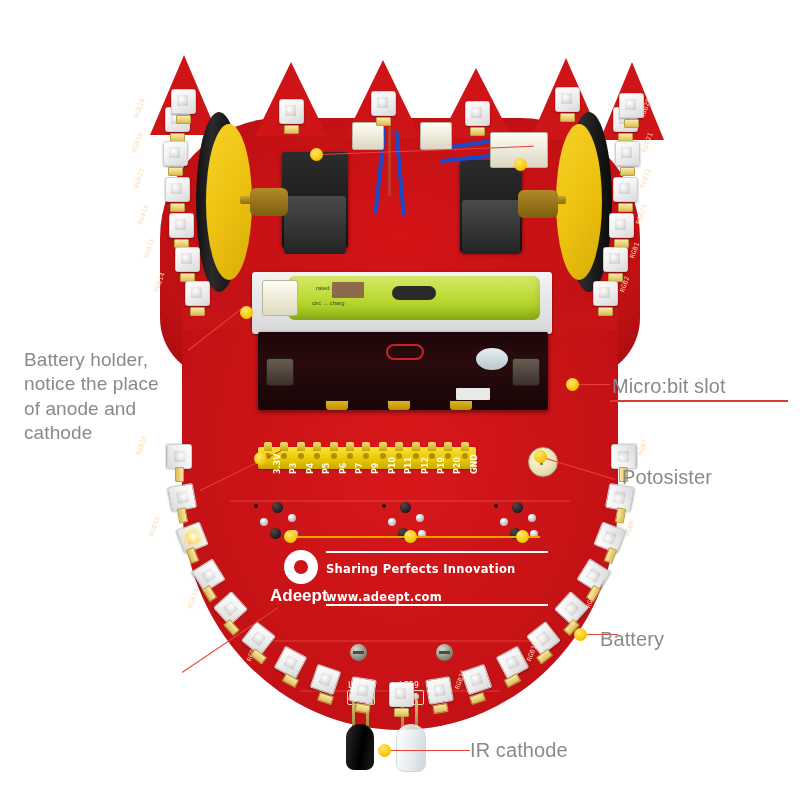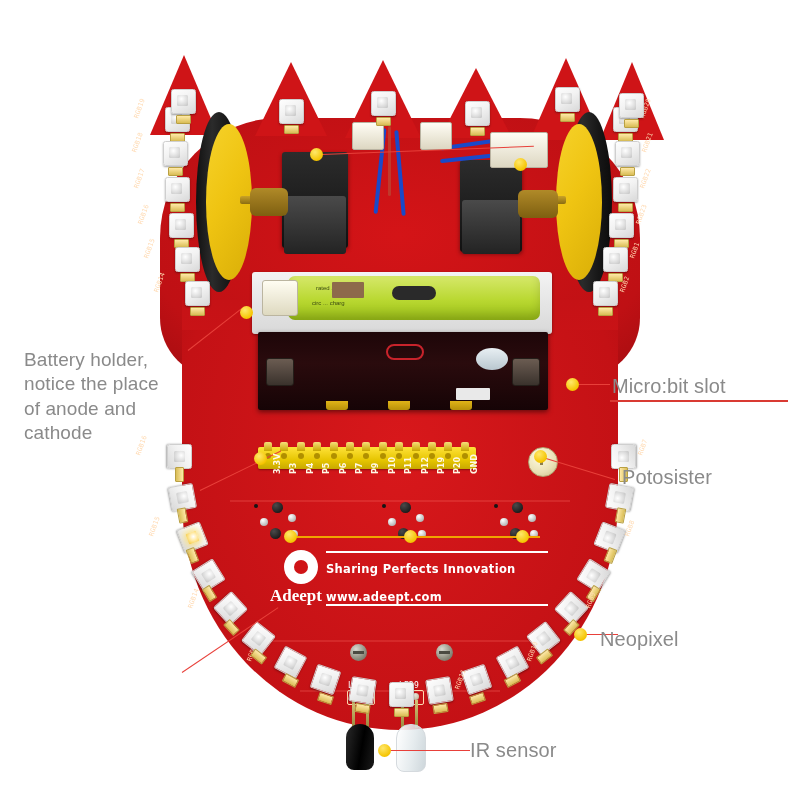--- a/index.html
+++ b/index.html
@@ -104,21 +104,21 @@
 
   
   #silkblock{position:absolute;left:282px;top:552px;width:262px;height:58px;color:#fff;}
   #silkblock .ln{font-size:11.5px;font-weight:bold;letter-spacing:.3px;
      font-family:"DejaVu Sans","Liberation Sans",sans-serif;white-space:nowrap;}
   #logo-wheel{position:absolute;left:284px;top:550px;width:34px;height:34px;border-radius:50%;
      background:#fff;}
   #logo-wheel::after{content:"";position:absolute;left:10px;top:10px;width:14px;height:14px;
      border-radius:50%;background:#cf1417;}
   #logo-txt{position:absolute;left:270px;top:586px;color:#fff;font-size:17px;font-weight:bold;
-     font-family:Liberation Serif, serif;}
+     font-family:Liberation Sans, sans-serif;}
   .silk-rule{position:absolute;height:2px;background:#ffffff;}
 
   
   .screw{position:absolute;width:17px;height:17px;border-radius:50%;
      background:radial-gradient(circle at 35% 30%,#d9d9cf,#8d8d7e 60%,#5f5f52);}
   .screw::after{content:"";position:absolute;left:3px;top:7px;width:11px;height:3px;background:#4b4b41;}
 
   
   #pot{position:absolute;left:528px;top:447px;width:28px;height:28px;border-radius:50%;
      background:radial-gradient(circle at 38% 32%,#fffbe2,#e9e0b5 60%,#c9bd85);
@@ -422,22 +422,22 @@
   <div class="leader" style="left:578px;top:634px;width:40px;"></div>
   <div class="leader" style="left:182px;top:672px;width:116px;transform:rotate(-34deg);"></div>
   <div class="leader" style="left:388px;top:750px;width:82px;"></div>
 
   <div class="callout big" style="left:612px;top:374px;">Micro:bit slot</div>
   <div class="callout" style="left:24px;top:348px;">Battery holder,
 notice the place
 of anode and
 cathode</div>
   <div class="callout big" style="left:622px;top:465px;">Potosister</div>
-  <div class="callout big" style="left:600px;top:627px;">Neopixel</div>
-  <div class="callout big" style="left:470px;top:738px;">IR sensor</div>
+  <div class="callout big" style="left:600px;top:627px;">Battery</div>
+  <div class="callout big" style="left:470px;top:738px;">IR cathode</div>
 
 <div class="pin-lab" style="left: 273px; top: 474px;">3.3V</div>
     <div class="pin-lab" style="left: 289.4px; top: 474px;">P3</div>
     <div class="pin-lab" style="left: 305.8px; top: 474px;">P4</div>
     <div class="pin-lab" style="left: 322.2px; top: 474px;">P5</div>
     <div class="pin-lab" style="left: 338.6px; top: 474px;">P6</div>
     <div class="pin-lab" style="left: 355px; top: 474px;">P7</div>
     <div class="pin-lab" style="left: 371.4px; top: 474px;">P9</div>
     <div class="pin-lab" style="left: 387.8px; top: 474px;">P10</div>
     <div class="pin-lab" style="left: 404.2px; top: 474px;">P11</div>

